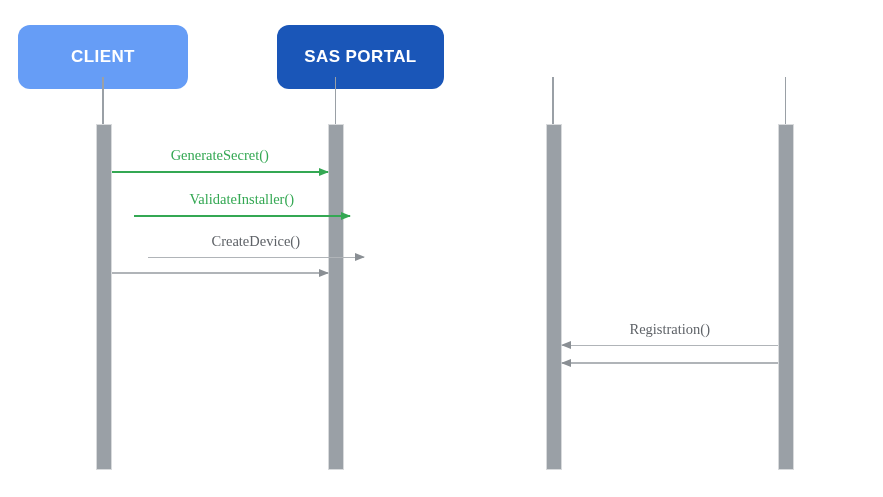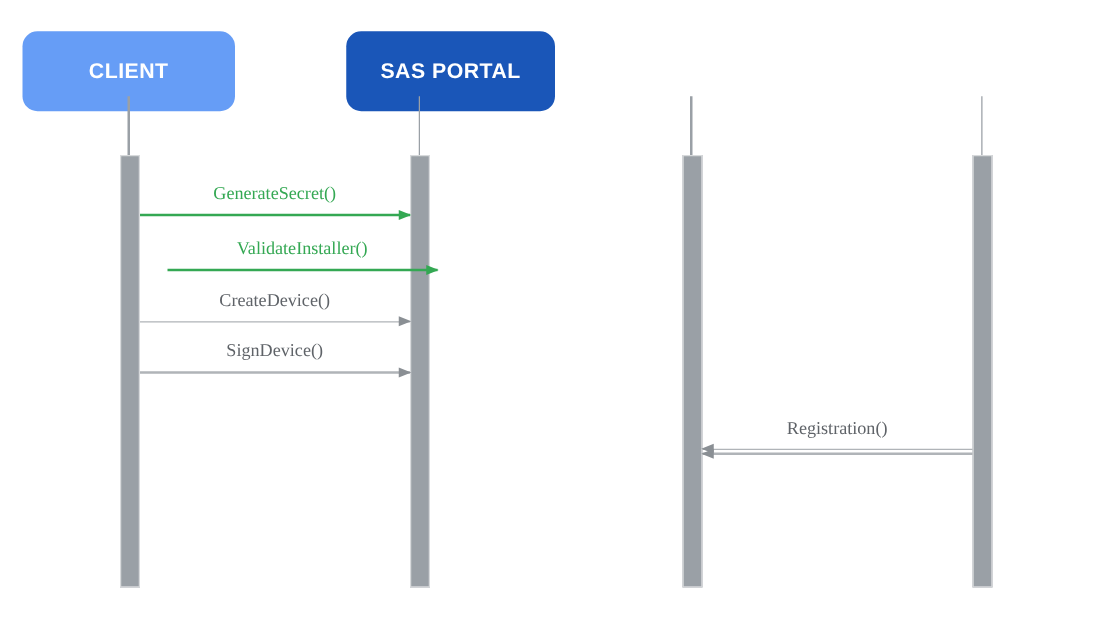--- a/index.html
+++ b/index.html
@@ -95,23 +95,23 @@
   }
   .msg.right .head { right: -1px; border-left-width: 10px; border-left-style: solid; }
   .msg.left  .head { left: -1px;  border-right-width: 10px; border-right-style: solid; }
   .msg.green.right .head { border-left-color: var(--green_message); }
   .msg.gray.right  .head { border-left-color: var(--gray_arrowhead); }
   .msg.gray.left   .head { border-right-color: var(--gray_arrowhead); }
 
   
   .msg.m0 { left: 111.5px; top: 146px; }
   .msg.m1 { left: 111.5px; top: 190px; margin-left: 22px; }
-  .msg.m2 { left: 111.5px; top: 231.5px; }
+  .msg.m2 { left: 111.5px; top: 231.5px; padding-left: 36px; }
   .msg.m3 { left: 111.5px; top: 272px; }
-  .msg.m4 { left: 561.5px; top: 319.5px; margin-top: 14px; }
+  .msg.m4 { left: 561.5px; top: 319.5px; }
   .msg.m5 { left: 561.5px; top: 362px; }
 </style>
 </head>
 <body>
 
 <div class="stage">
 
   <div class="actor client">
     <span>CLIENT</span>
   </div>
@@ -141,21 +141,20 @@
         <span class="head"></span>
       </div>
   </div>
   <div class="msg m2 gray right">
     <div class="msg-label">CreateDevice()</div>
     <div class="msg-line">
         <span class="head"></span>
       </div>
   </div>
   <div class="msg m3 gray right">
-    <div class="msg-label">SignDevice()</div>
     <div class="msg-line">
         <span class="head"></span>
       </div>
   </div>
 
   <div class="msg m4 gray left">
     <div class="msg-label">Registration()</div>
     <div class="msg-line">
         <span class="head"></span>
       </div>

